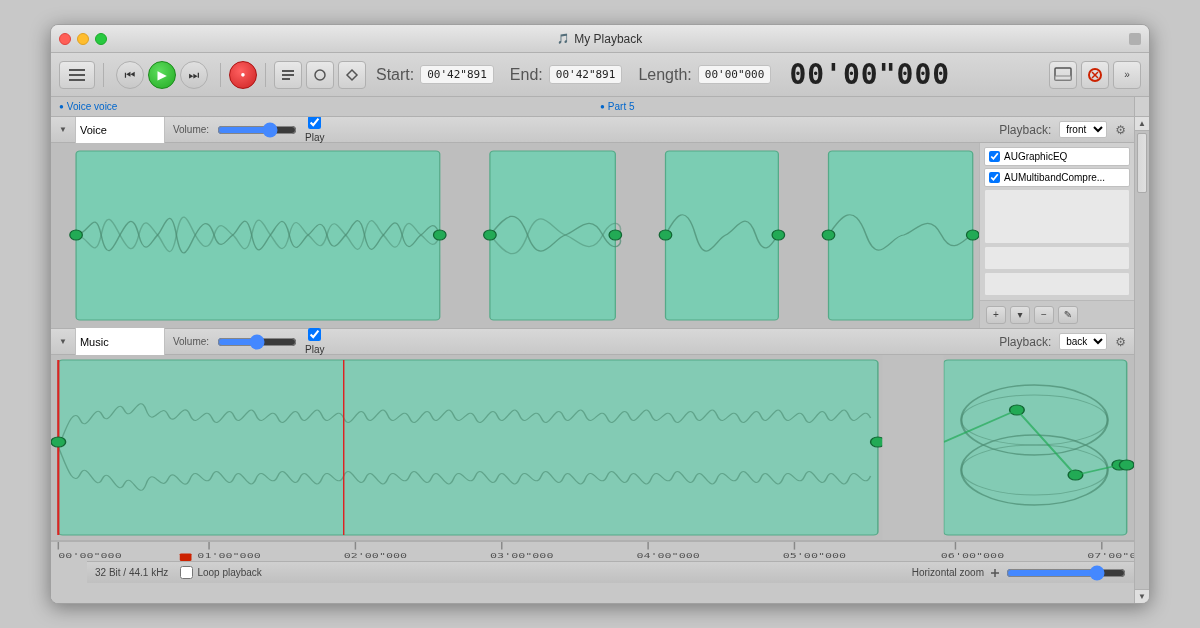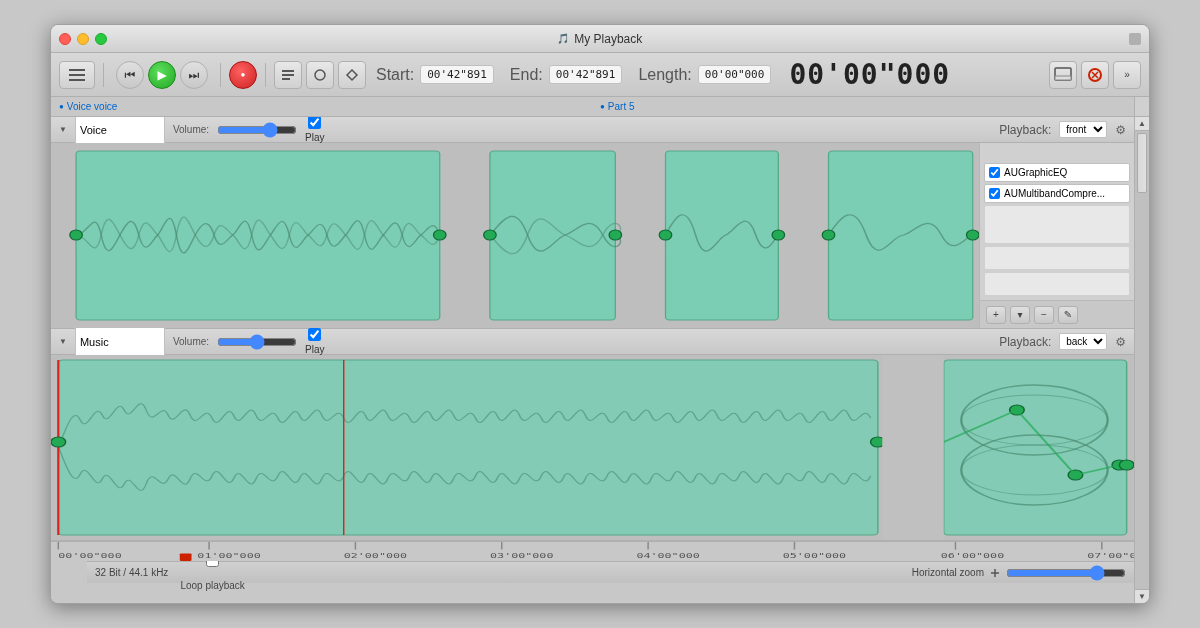--- a/index.html
+++ b/index.html
@@ -292,21 +292,20 @@
       border-left: 1px solid #b8b8b8;
       display: flex;
       flex-direction: column;
     }
     .effects-list {
       flex: 1;
       padding: 4px;
       display: flex;
       flex-direction: column;
       gap: 2px;
-      margin-top: 16px;
     }
     .effect-item {
       display: flex;
       align-items: center;
       gap: 4px;
       padding: 3px 4px;
       background: white;
       border: 1px solid #c0c0c0;
       border-radius: 2px;
       font-size: 10px;
@@ -368,24 +367,23 @@
       gap: 12px;
       margin-left: 36px;
     }
     .status-text {
       font-size: 10px;
       color: #444;
     }
     .loop-playback {
       display: flex;
       align-items: center;
-      gap: 13px;
+      gap: 4px;
       font-size: 10px;
       color: #444;
-      flex-direction: column;
     }
     .zoom-control {
       margin-left: auto;
       display: flex;
       align-items: center;
       gap: 6px;
       font-size: 10px;
       color: #444;
     }
     .zoom-slider {

